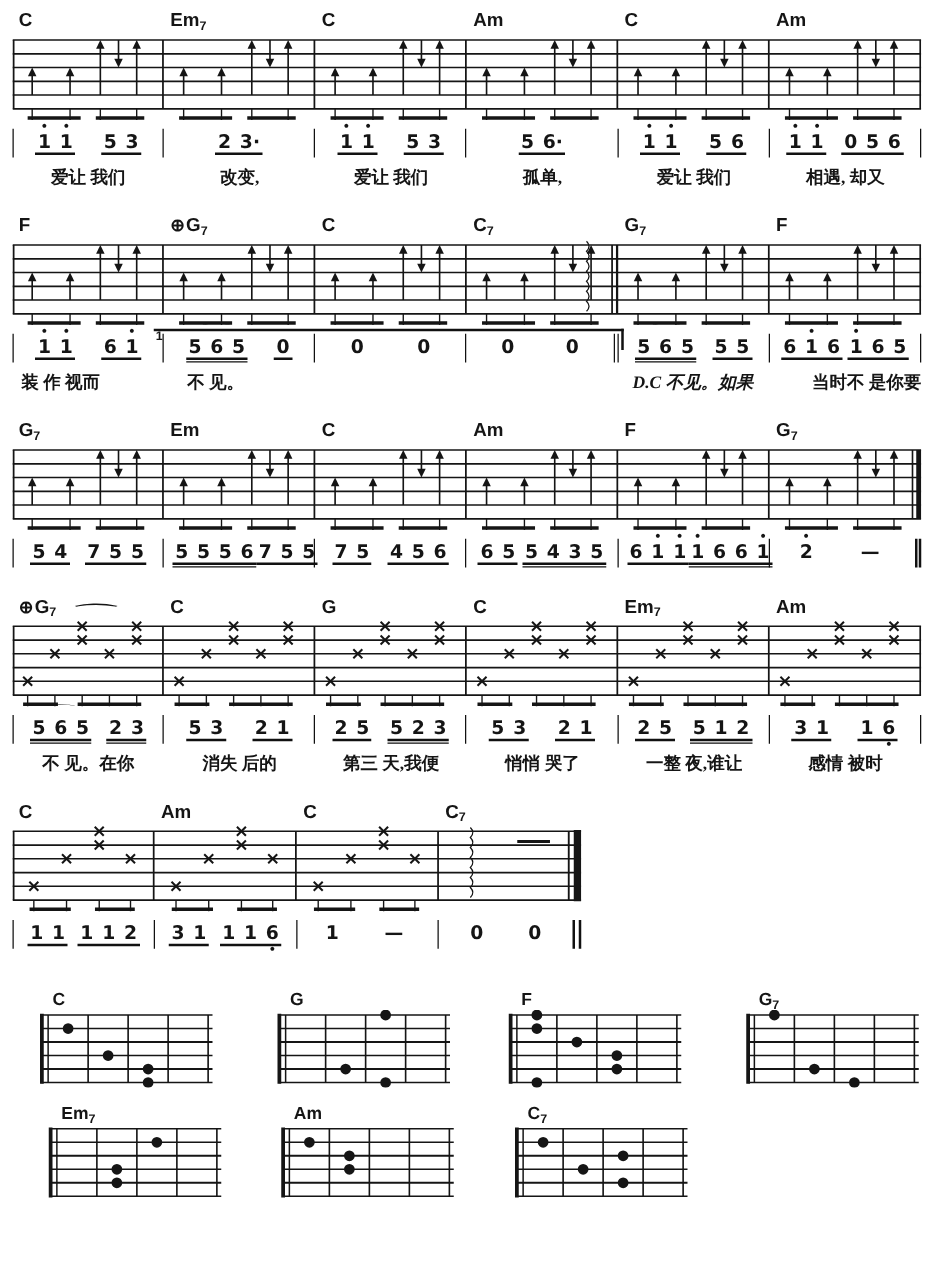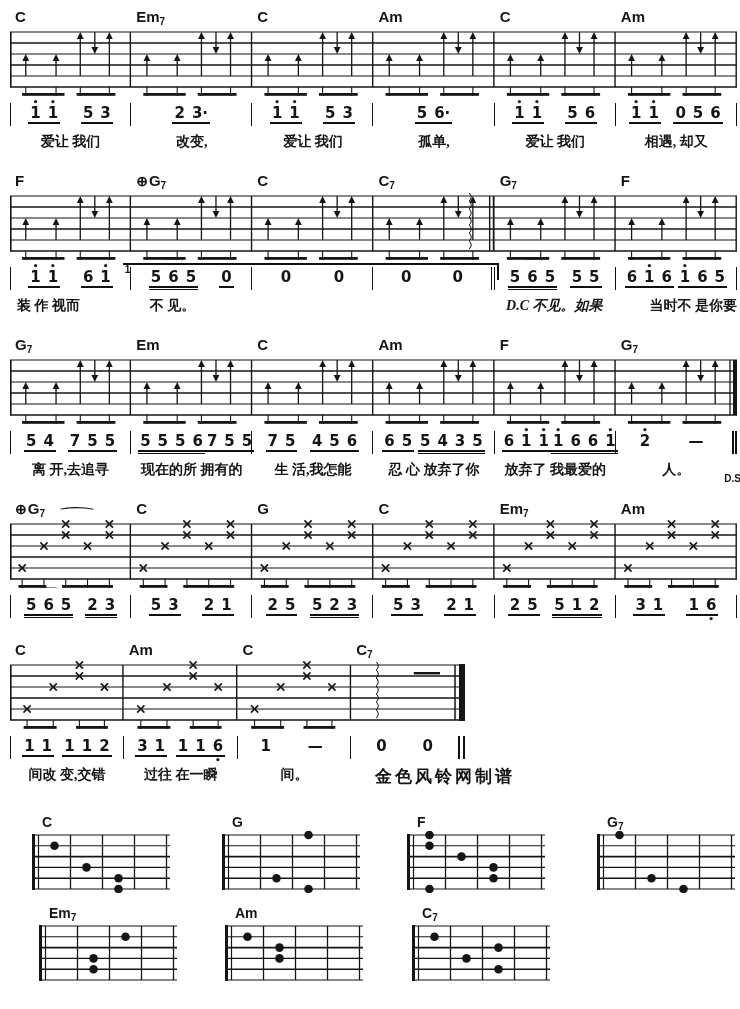--- a/index.html
+++ b/index.html
@@ -618,29 +618,20 @@
             </span>
           </div>
           <div class="numcell bar-final" style="width: 121.167px;">
             <span class="grp">
               <span class="nt">2<span class="hi">•</span></span>
             </span>
             <span class="grp">
               <span class="nt dash">—</span>
             </span>
           </div>
-        </div>
-        <div class="lyr" style="width: 727px;">
-          <div class="lyrcell" style="width: 121.167px;">离 开,去追寻</div>
-          <div class="lyrcell" style="width: 121.167px;">现在的所 拥有的</div>
-          <div class="lyrcell" style="width: 121.167px;">生 活,我怎能</div>
-          <div class="lyrcell" style="width: 121.167px;">忍 心 放弃了你</div>
-          <div class="lyrcell" style="width: 121.167px;">放弃了 我最爱的</div>
-          <div class="lyrcell" style="width: 121.167px;">人。</div>
-          <div class="ds">D.S</div>
         </div>
       </div>
       <div class="system">
         <div class="chordrow">
           <span class="chord" style="left: 5px;"><span class="oplus">⊕</span>G<sub>7</sub><span class="tiearc">⌒</span></span>
           <span class="chord" style="left: 126.167px;">C</span>
           <span class="chord" style="left: 247.333px;">G</span>
           <span class="chord" style="left: 368.5px;">C</span>
           <span class="chord" style="left: 489.667px;">Em<sub>7</sub></span>
           <span class="chord" style="left: 610.833px;">Am</span>
@@ -844,20 +835,28 @@
             <span class="grp u1">
               <span class="nt">3</span>
               <span class="nt">1</span>
             </span>
             <span class="grp u1">
               <span class="nt">1</span>
               <span class="nt">6<span class="lo">•</span></span>
             </span>
           </div>
         </div>
+        <div class="lyr" style="width: 727px;">
+          <div class="lyrcell" style="width: 121.167px;">不 见。在你</div>
+          <div class="lyrcell" style="width: 121.167px;">消失 后的</div>
+          <div class="lyrcell" style="width: 121.167px;">第三 天,我便</div>
+          <div class="lyrcell" style="width: 121.167px;">悄悄 哭了</div>
+          <div class="lyrcell" style="width: 121.167px;">一整 夜,谁让</div>
+          <div class="lyrcell" style="width: 121.167px;">感情 被时</div>
+        </div>
       </div>
       <div class="system">
         <div class="chordrow">
           <span class="chord" style="left: 5px;">C</span>
           <span class="chord" style="left: 118.75px;">Am</span>
           <span class="chord" style="left: 232.5px;">C</span>
           <span class="chord" style="left: 346.25px;">C<sub>7</sub></span>
         </div>
         <div class="staffwrap"><svg width="455" height="74" viewBox="0 0 455 74">
             <line x1="0" y1="5" x2="455" y2="5" stroke="#151515" stroke-width="1.1"></line>
@@ -956,27 +955,20 @@
           </div>
           <div class="numcell bar-heavy" style="width: 113.75px;">
             <span class="grp">
               <span class="nt">0</span>
             </span>
             <span class="grp">
               <span class="nt">0</span>
             </span>
           </div>
         </div>
-        <div class="lyr" style="width: 455px;">
-          <div class="lyrcell" style="width: 113.75px;">间改 变,交错</div>
-          <div class="lyrcell" style="width: 113.75px;">过往 在一瞬</div>
-          <div class="lyrcell" style="width: 113.75px;">间。</div>
-          <div class="lyrcell" style="width: 113.75px;"></div>
-          <div class="credit">金色风铃网制谱</div>
-        </div>
       </div>
     </div>
   <div class="diagrams" id="diagrams">
       <div class="diagrow">
         <div class="diag" style="margin-left: 30px;"><div class="dlabel">C</div><svg width="145" height="62" viewBox="0 0 145 62">
             <line x1="3" y1="4" x2="140" y2="4" stroke="#151515" stroke-width="1.1"></line>
             <line x1="3" y1="14.8" x2="140" y2="14.8" stroke="#151515" stroke-width="1.1"></line>
             <line x1="3" y1="25.6" x2="140" y2="25.6" stroke="#151515" stroke-width="1.6"></line>
             <line x1="3" y1="36.400000000000006" x2="140" y2="36.400000000000006" stroke="#151515" stroke-width="1.1"></line>
             <line x1="3" y1="47.2" x2="140" y2="47.2" stroke="#151515" stroke-width="1.6"></line>

